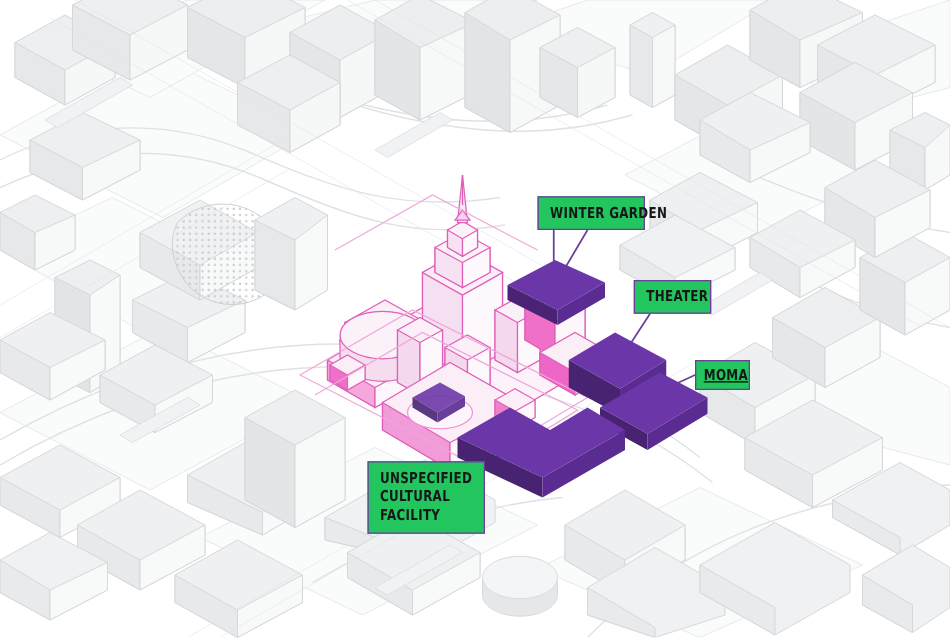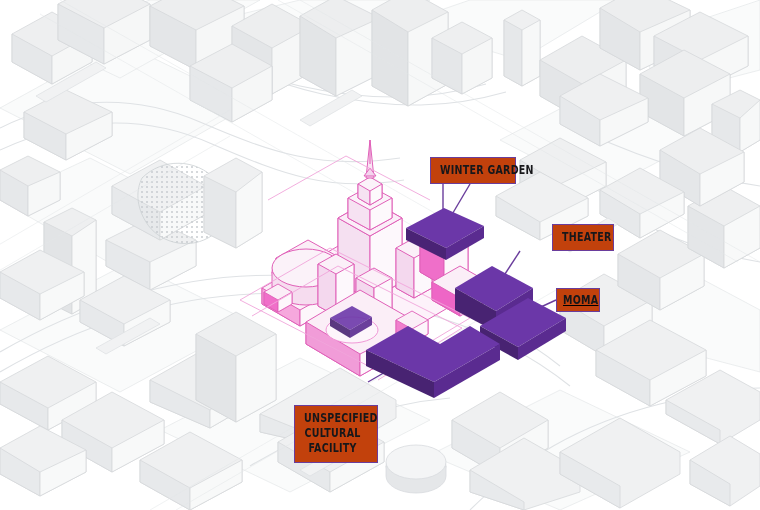--- a/index.html
+++ b/index.html
@@ -2,26 +2,25 @@
 <html><head>
 <meta charset="utf-8">
 <style>
   html,body{margin:0;padding:0;background:#fff;}
   body{width:760px;height:510px;overflow:hidden;
        font-family:"Liberation Sans", sans-serif;}
   #stage{position:relative;width:760px;height:510px;background:#ffffff;overflow:hidden;}
   #citysvg{position:absolute;left:0;top:0;width:760px;height:510px;}
   .label-box{
     position:absolute;
-    background:#c2410c;
+    background:#22c55e;
     border:1.6px solid #6a3d9c;
     padding:5px 8px 5px 9px;
     box-sizing:border-box;
     z-index:30;
-    text-align:center;
   }
   .label-text{
     font-family:"Liberation Sans Narrow","DejaVu Sans Condensed","Liberation Sans",sans-serif;
     font-weight:bold;
     font-size:12px;
     letter-spacing:0.3px;
     color:#17171a;
     line-height:14px;
     white-space:nowrap;
     text-transform:uppercase;
@@ -421,27 +420,27 @@
       <path d="M330 318 L350 330 L350 338 L330 326 Z" fill="#482372" opacity="0.9"></path>
       <path d="M350 330 L372 317 L372 325 L350 338 Z" fill="#5a2b90" opacity="0.9"></path>
     </g>
 
   </svg>
 
   <div class="label-box" id="lbl-wg" style="left:430px;top:157px;width:86px;height:27px;">
     <div class="label-text">WINTER GARDEN</div>
   </div>
 
-  <div class="label-box" id="lbl-th" style="left:507px;top:224px;width:62px;height:27px;margin-left:45px;">
+  <div class="label-box" id="lbl-th" style="left:507px;top:224px;width:62px;height:27px;">
     <div class="label-text">THEATER</div>
   </div>
 
   <div class="label-box" id="lbl-mo" style="left:556px;top:288px;width:44px;height:24px;padding:4px 6px;text-decoration:underline;">
     <div class="label-text">MOMA</div>
   </div>
 
-  <div class="label-box multi" id="lbl-uc" style="left:294px;top:369px;width:84px;height:58px;margin-top:36px;">
+  <div class="label-box multi" id="lbl-uc" style="left:294px;top:369px;width:94px;height:58px;">
     <div class="label-text">UNSPECIFIED</div>
     <div class="label-text">CULTURAL</div>
     <div class="label-text">FACILITY</div>
   </div>
 
 </div>
 
 </body></html>

